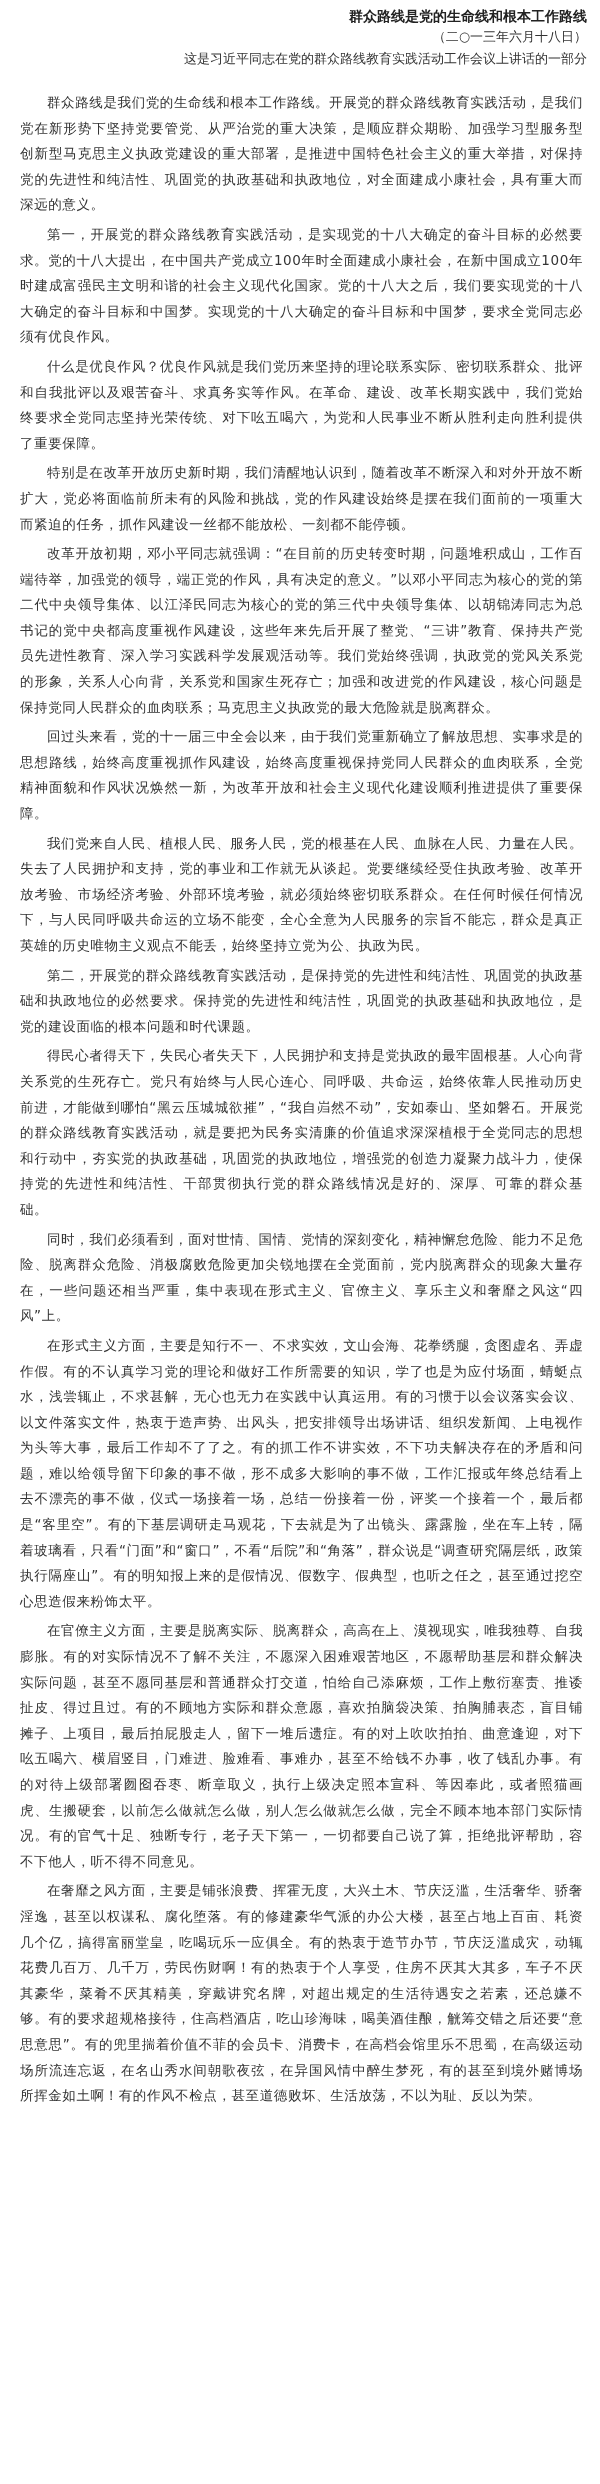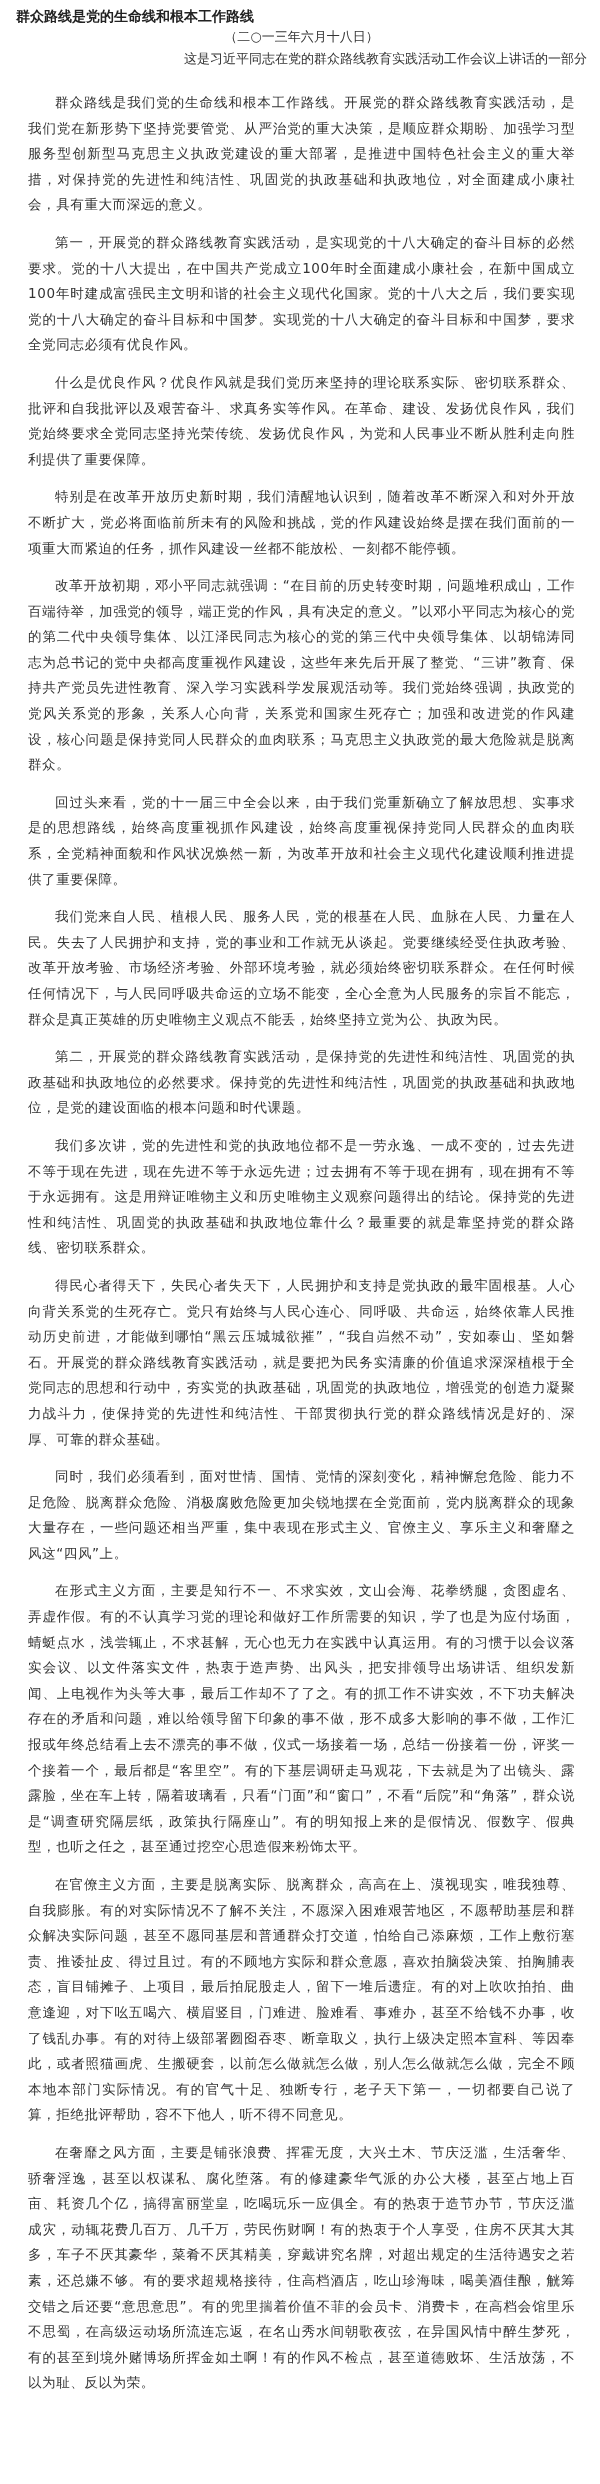--- a/index.html
+++ b/index.html
@@ -5,66 +5,65 @@
   html, body { margin: 0; padding: 0; background: #ffffff; }
   body {
     width: 600px;
     height: 2484px;
     overflow: hidden;
     font-family: "DejaVu Sans", "Liberation Sans", sans-serif;
     color: #333333;
   }
   .article { padding: 0 13px 0 16px; }
   .title {
-    text-align: left;
+    text-align: right;
     font-size: 14px;
     font-weight: bold;
     margin: 6px 0 0 0;
     line-height: 20px;
     color: #222222;
   }
   .date {
-    text-align: center;
+    text-align: right;
     font-size: 13px;
     line-height: 22px;
     margin: 0;
   }
   .note {
     text-align: right;
     font-size: 13px;
     line-height: 22px;
     margin: 0 0 20px 0;
   }
   .body p {
-    margin: 12px;
+    margin: 4px;
     font-size: 13.5px;
     line-height: 25.6px;
     text-indent: 2em;
     text-align: justify;
     letter-spacing: 0.6px;
   }
 </style>
 </head>
 <body>
 
 <div class="article">
   <h1 class="title">群众路线是党的生命线和根本工作路线</h1>
   <p class="date">（二○一三年六月十八日）</p>
   <p class="note">这是习近平同志在党的群众路线教育实践活动工作会议上讲话的一部分</p>
 
   <div class="body">
     <p>群众路线是我们党的生命线和根本工作路线。开展党的群众路线教育实践活动，是我们党在新形势下坚持党要管党、从严治党的重大决策，是顺应群众期盼、加强学习型服务型创新型马克思主义执政党建设的重大部署，是推进中国特色社会主义的重大举措，对保持党的先进性和纯洁性、巩固党的执政基础和执政地位，对全面建成小康社会，具有重大而深远的意义。</p>
     <p>第一，开展党的群众路线教育实践活动，是实现党的十八大确定的奋斗目标的必然要求。党的十八大提出，在中国共产党成立100年时全面建成小康社会，在新中国成立100年时建成富强民主文明和谐的社会主义现代化国家。党的十八大之后，我们要实现党的十八大确定的奋斗目标和中国梦。实现党的十八大确定的奋斗目标和中国梦，要求全党同志必须有优良作风。</p>
-    <p>什么是优良作风？优良作风就是我们党历来坚持的理论联系实际、密切联系群众、批评和自我批评以及艰苦奋斗、求真务实等作风。在革命、建设、发扬优良作风，我们党始终要求全党同志坚持光荣传统、发扬优良作风，为党和人民事业不断从胜利走向胜利提供了重要保障。</p>
+    <p>什么是优良作风？优良作风就是我们党历来坚持的理论联系实际、密切联系群众、批评和自我批评以及艰苦奋斗、求真务实等作风。在革命、建设、改革长期实践中，我们党始终要求全党同志坚持光荣传统、对下吆五喝六，为党和人民事业不断从胜利走向胜利提供了重要保障。</p>
     <p>特别是在改革开放历史新时期，我们清醒地认识到，随着改革不断深入和对外开放不断扩大，党必将面临前所未有的风险和挑战，党的作风建设始终是摆在我们面前的一项重大而紧迫的任务，抓作风建设一丝都不能放松、一刻都不能停顿。</p>
     <p>改革开放初期，邓小平同志就强调：“在目前的历史转变时期，问题堆积成山，工作百端待举，加强党的领导，端正党的作风，具有决定的意义。”以邓小平同志为核心的党的第二代中央领导集体、以江泽民同志为核心的党的第三代中央领导集体、以胡锦涛同志为总书记的党中央都高度重视作风建设，这些年来先后开展了整党、“三讲”教育、保持共产党员先进性教育、深入学习实践科学发展观活动等。我们党始终强调，执政党的党风关系党的形象，关系人心向背，关系党和国家生死存亡；加强和改进党的作风建设，核心问题是保持党同人民群众的血肉联系；马克思主义执政党的最大危险就是脱离群众。</p>
     <p>回过头来看，党的十一届三中全会以来，由于我们党重新确立了解放思想、实事求是的思想路线，始终高度重视抓作风建设，始终高度重视保持党同人民群众的血肉联系，全党精神面貌和作风状况焕然一新，为改革开放和社会主义现代化建设顺利推进提供了重要保障。</p>
     <p>我们党来自人民、植根人民、服务人民，党的根基在人民、血脉在人民、力量在人民。失去了人民拥护和支持，党的事业和工作就无从谈起。党要继续经受住执政考验、改革开放考验、市场经济考验、外部环境考验，就必须始终密切联系群众。在任何时候任何情况下，与人民同呼吸共命运的立场不能变，全心全意为人民服务的宗旨不能忘，群众是真正英雄的历史唯物主义观点不能丢，始终坚持立党为公、执政为民。</p>
     <p>第二，开展党的群众路线教育实践活动，是保持党的先进性和纯洁性、巩固党的执政基础和执政地位的必然要求。保持党的先进性和纯洁性，巩固党的执政基础和执政地位，是党的建设面临的根本问题和时代课题。</p>
-    <p>我们多次讲，党的先进性和党的执政地位都不是一劳永逸、一成不变的，过去先进不等于现在先进，现在先进不等于永远先进；过去拥有不等于现在拥有，现在拥有不等于永远拥有。这是用辩证唯物主义和历史唯物主义观察问题得出的结论。保持党的先进性和纯洁性、巩固党的执政基础和执政地位靠什么？最重要的就是靠坚持党的群众路线、密切联系群众。</p>
     <p>得民心者得天下，失民心者失天下，人民拥护和支持是党执政的最牢固根基。人心向背关系党的生死存亡。党只有始终与人民心连心、同呼吸、共命运，始终依靠人民推动历史前进，才能做到哪怕“黑云压城城欲摧”，“我自岿然不动”，安如泰山、坚如磐石。开展党的群众路线教育实践活动，就是要把为民务实清廉的价值追求深深植根于全党同志的思想和行动中，夯实党的执政基础，巩固党的执政地位，增强党的创造力凝聚力战斗力，使保持党的先进性和纯洁性、干部贯彻执行党的群众路线情况是好的、深厚、可靠的群众基础。</p>
     <p>同时，我们必须看到，面对世情、国情、党情的深刻变化，精神懈怠危险、能力不足危险、脱离群众危险、消极腐败危险更加尖锐地摆在全党面前，党内脱离群众的现象大量存在，一些问题还相当严重，集中表现在形式主义、官僚主义、享乐主义和奢靡之风这“四风”上。</p>
     <p>在形式主义方面，主要是知行不一、不求实效，文山会海、花拳绣腿，贪图虚名、弄虚作假。有的不认真学习党的理论和做好工作所需要的知识，学了也是为应付场面，蜻蜓点水，浅尝辄止，不求甚解，无心也无力在实践中认真运用。有的习惯于以会议落实会议、以文件落实文件，热衷于造声势、出风头，把安排领导出场讲话、组织发新闻、上电视作为头等大事，最后工作却不了了之。有的抓工作不讲实效，不下功夫解决存在的矛盾和问题，难以给领导留下印象的事不做，形不成多大影响的事不做，工作汇报或年终总结看上去不漂亮的事不做，仪式一场接着一场，总结一份接着一份，评奖一个接着一个，最后都是“客里空”。有的下基层调研走马观花，下去就是为了出镜头、露露脸，坐在车上转，隔着玻璃看，只看“门面”和“窗口”，不看“后院”和“角落”，群众说是“调查研究隔层纸，政策执行隔座山”。有的明知报上来的是假情况、假数字、假典型，也听之任之，甚至通过挖空心思造假来粉饰太平。</p>
     <p>在官僚主义方面，主要是脱离实际、脱离群众，高高在上、漠视现实，唯我独尊、自我膨胀。有的对实际情况不了解不关注，不愿深入困难艰苦地区，不愿帮助基层和群众解决实际问题，甚至不愿同基层和普通群众打交道，怕给自己添麻烦，工作上敷衍塞责、推诿扯皮、得过且过。有的不顾地方实际和群众意愿，喜欢拍脑袋决策、拍胸脯表态，盲目铺摊子、上项目，最后拍屁股走人，留下一堆后遗症。有的对上吹吹拍拍、曲意逢迎，对下吆五喝六、横眉竖目，门难进、脸难看、事难办，甚至不给钱不办事，收了钱乱办事。有的对待上级部署囫囵吞枣、断章取义，执行上级决定照本宣科、等因奉此，或者照猫画虎、生搬硬套，以前怎么做就怎么做，别人怎么做就怎么做，完全不顾本地本部门实际情况。有的官气十足、独断专行，老子天下第一，一切都要自己说了算，拒绝批评帮助，容不下他人，听不得不同意见。</p>
     <p>在奢靡之风方面，主要是铺张浪费、挥霍无度，大兴土木、节庆泛滥，生活奢华、骄奢淫逸，甚至以权谋私、腐化堕落。有的修建豪华气派的办公大楼，甚至占地上百亩、耗资几个亿，搞得富丽堂皇，吃喝玩乐一应俱全。有的热衷于造节办节，节庆泛滥成灾，动辄花费几百万、几千万，劳民伤财啊！有的热衷于个人享受，住房不厌其大其多，车子不厌其豪华，菜肴不厌其精美，穿戴讲究名牌，对超出规定的生活待遇安之若素，还总嫌不够。有的要求超规格接待，住高档酒店，吃山珍海味，喝美酒佳酿，觥筹交错之后还要“意思意思”。有的兜里揣着价值不菲的会员卡、消费卡，在高档会馆里乐不思蜀，在高级运动场所流连忘返，在名山秀水间朝歌夜弦，在异国风情中醉生梦死，有的甚至到境外赌博场所挥金如土啊！有的作风不检点，甚至道德败坏、生活放荡，不以为耻、反以为荣。</p>
 
   </div>
 </div>
 
 </body></html>

